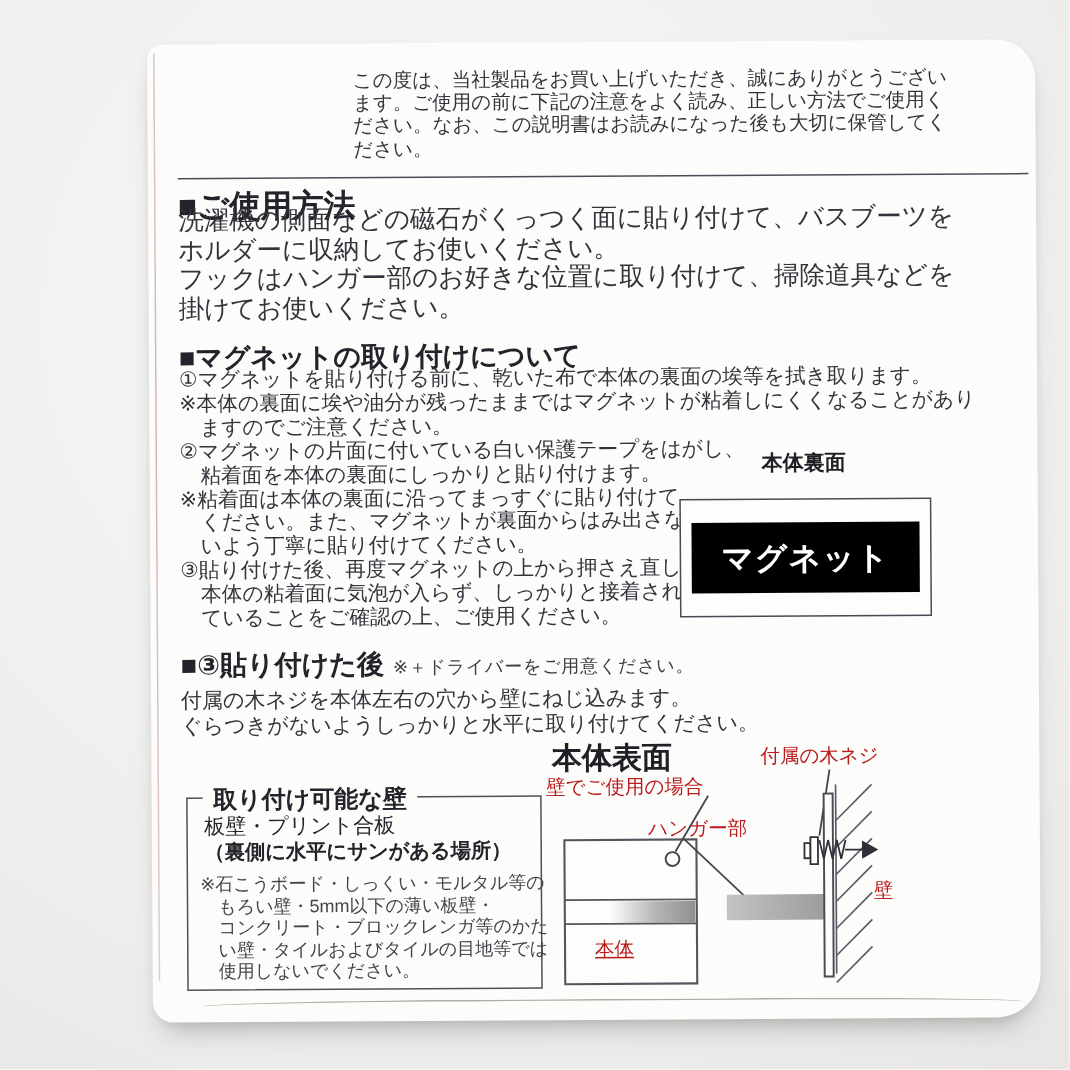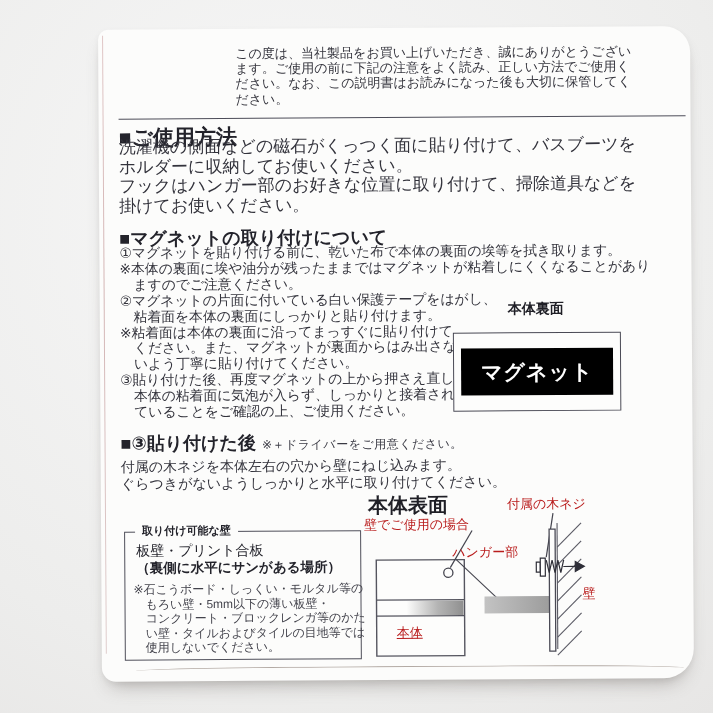--- a/index.html
+++ b/index.html
@@ -47,21 +47,21 @@
   }
   .sec3-h{left:20px;top:402px;font-size:18px;}
   .sec3-note{font-size:12px;font-weight:normal;color:#3a3a44;margin-left:6px;letter-spacing:.5px;}
   .wall-lines{left:20px;top:429px;font-size:14px;line-height:16.5px;color:#33333c;}
   .wallbox{
     left:23px;top:502px;width:235px;height:127px;
     border:1.5px solid #4f4f5a;background:#fcfcfb;
   }
   .wallbox-legend{
     position:absolute;top:-9px;left:10px;background:#fcfcfb;padding:0 7px;
-    font-size:11px;font-weight:bold;color:#23232b;white-space:nowrap;
+    font-size:16px;font-weight:bold;color:#23232b;white-space:nowrap;
   }
   .wallbox-type{position:absolute;left:11px;top:10px;font-size:14px;font-weight:normal;color:#23232b;white-space:nowrap;}
   .wallbox-cond{position:absolute;left:11px;top:27px;font-size:13.5px;font-weight:bold;color:#23232b;white-space:nowrap;}
   .wallbox-caution{position:absolute;left:8px;top:50px;font-size:12px;line-height:14.6px;color:#43434c;}
   .diagram{left:255px;top:462px;width:337px;height:190px;}
   .dlabel{position:absolute;font-size:13px;color:#b91c1c;white-space:nowrap;}
   .dbold{font-weight:bold;font-size:20px;color:#1f1f26;}
   svg{position:absolute;left:0;top:0;}
 </style>
 </head>
@@ -171,19 +171,19 @@
       <g stroke="#2f2f38" fill="#ffffff" stroke-width="1.2">
         <rect x="180" y="73" width="4" height="10"></rect>
         <rect x="184" y="69" width="5" height="18"></rect>
         <path d="M190,71 l2.9,12.5 l2.9,-12.5 l2.9,12.5 l2.9,-12.5 l2.9,12.5 l2.9,-12.5" fill="none"></path>
         <line x1="207" y1="77.5" x2="219" y2="77.5"></line>
         <polygon points="219,72.5 228,77.5 219,82.5" fill="#2f2f38"></polygon>
       </g>
     </svg>
     <div class="dlabel dbold" style="left:12px;top:2px;">本体表面</div>
     <div class="dlabel" style="left:8px;top:26px;">壁でご使用の場合</div>
-    <div class="dlabel" style="left:76px;top:54px;margin-left:20px;">ハンガー部</div>
+    <div class="dlabel" style="left:76px;top:54px;">ハンガー部</div>
     <div class="dlabel" style="left:151px;top:6px;">付属の木ネジ</div>
     <div class="dlabel" style="left:226px;top:96px;">壁</div>
     <div class="dlabel" style="left:40px;top:134px;text-decoration:underline;">本体</div>
   </div>
 
 </div>
 
 </body></html>

